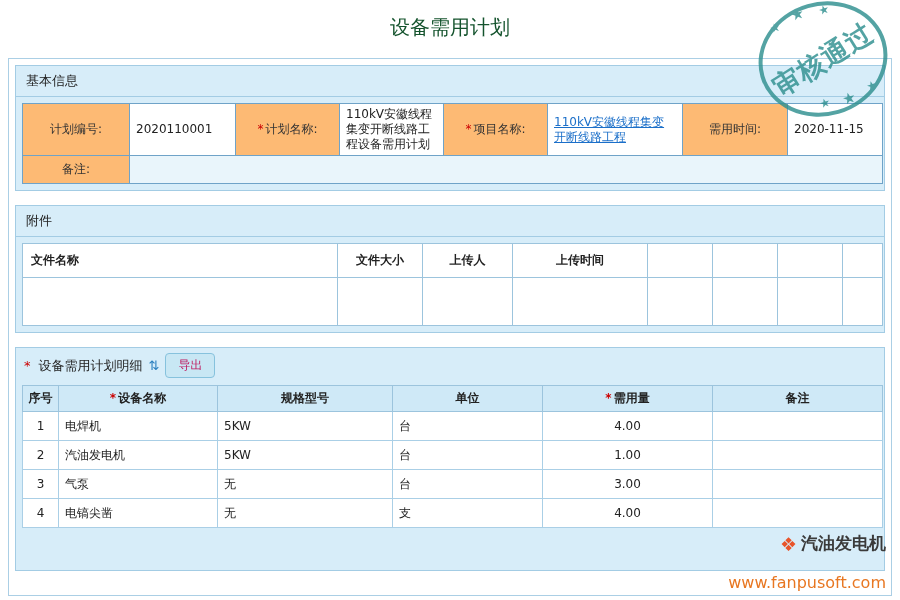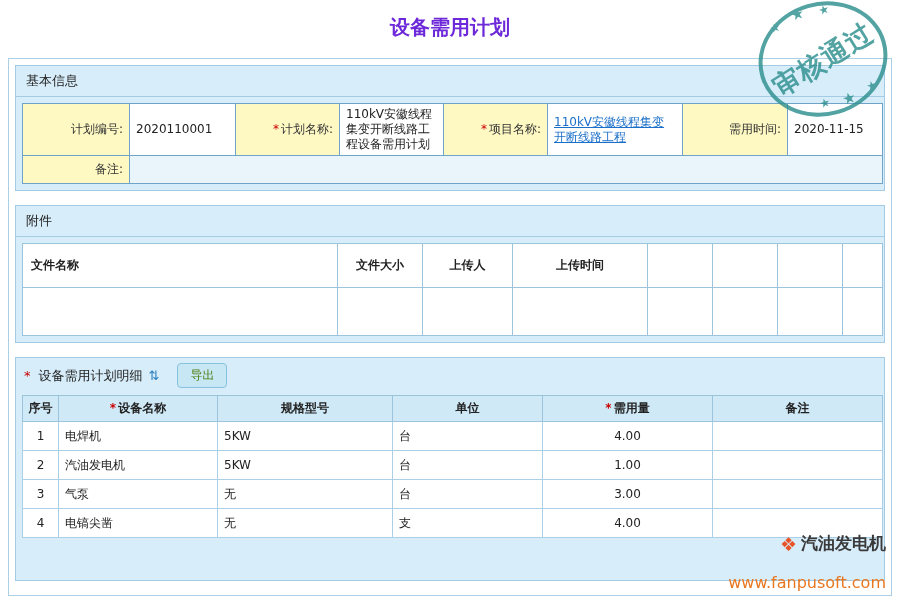--- a/index.html
+++ b/index.html
@@ -4,21 +4,21 @@
 <style>
   * { box-sizing: border-box; }
   html,body { margin:0; padding:0; }
   body {
     width:900px; height:600px; position:relative; overflow:hidden;
     background:#ffffff; color:#222;
     font-family:"DejaVu Sans","Liberation Sans",sans-serif; font-size:12px;
   }
   .page-title {
     margin:0; padding-top:14px; text-align:center;
-    font-size:20px; font-weight:bold; color:#6d28d9;
+    font-size:20px; font-weight:normal; color:#14532d;
   }
   .frame {
     position:absolute; left:8px; right:8px; top:58px; bottom:4px;
     border:1px solid #abcfe5; background:#fff;
   }
   .section {
     margin:6px; border:1px solid #a3cce4; background:#d7edf9;
   }
   .section.gap { margin-top:14px; }
   .section-header {
@@ -29,45 +29,45 @@
 
   table { border-collapse:collapse; width:100%; table-layout:fixed; }
 
   
   .binfo td {
     border:1px solid #6fa3c8; padding:3px 6px; vertical-align:middle;
     font-size:12px; word-break:break-all; line-height:15px;
   }
   .binfo tr.r1 td { height:52px; }
   .binfo tr.r2 td, .binfo tr.r3 td { height:28px; }
-  .lbl { background:#fef9c3; text-align:right; color:#333; }
+  .lbl { background:#fdba74; text-align:center; color:#333; }
   .val { background:#ffffff; text-align:left; }
   .val.remark { background:#e9f5fb; }
   .req { color:#cc0000; margin-right:2px; }
   a.link { color:#1b6fc9; text-decoration:underline; cursor:pointer; }
 
   
   .attach td {
     border:1px solid #9cc4dd; background:#fff; padding:3px 8px; font-size:12px;
   }
-  .attach tr.ahead td { height:44px; font-weight:bold; text-align:center; }
+  .attach tr.ahead td { height:34px; font-weight:bold; text-align:center; }
   .attach tr.ahead td.aname { text-align:left; }
   .attach tr.aempty td { height:48px; }
 
   
   .dtitle {
     display:flex; align-items:center; gap:6px; padding:5px 8px 7px 8px;
     font-size:13px;
   }
   .dtitle-text { color:#222; }
   .sort { color:#2a7fbf; font-size:13px; cursor:pointer; }
   .export {
-    margin-left:12px; padding:3px 12px; font-size:12px;
+    margin-left:0; padding:3px 12px; font-size:12px;
     background:#c8e7f4; border:1px solid #86c2dd; border-radius:4px;
-    color:#4d7c0f; cursor:pointer;
+    color:#be185d; cursor:pointer;
     font-family:"DejaVu Sans","Liberation Sans",sans-serif;
   }
   .dtable th {
     border:1px solid #9cc4dd; background:#cfe9f7; height:26px;
     font-size:12px; font-weight:bold; text-align:center; color:#222;
   }
   .dtable td {
     border:1px solid #aacfe6; background:#fff; height:29px;
     padding:3px 6px; font-size:12px;
   }

